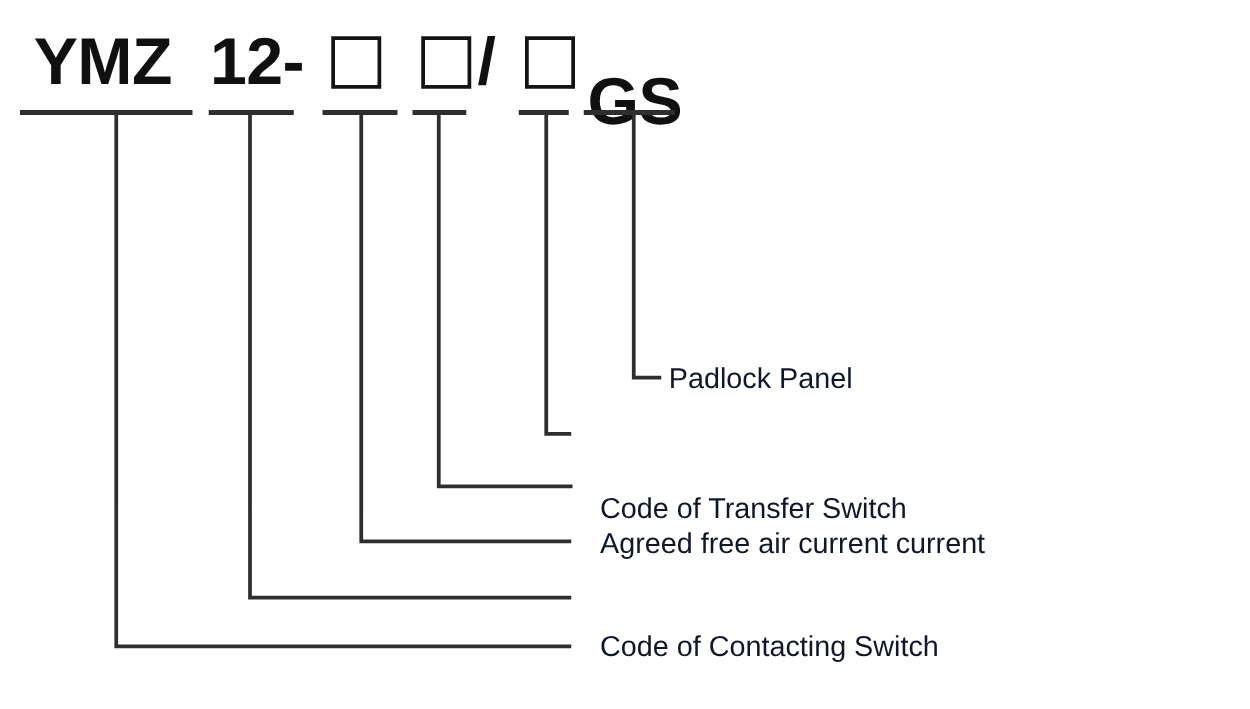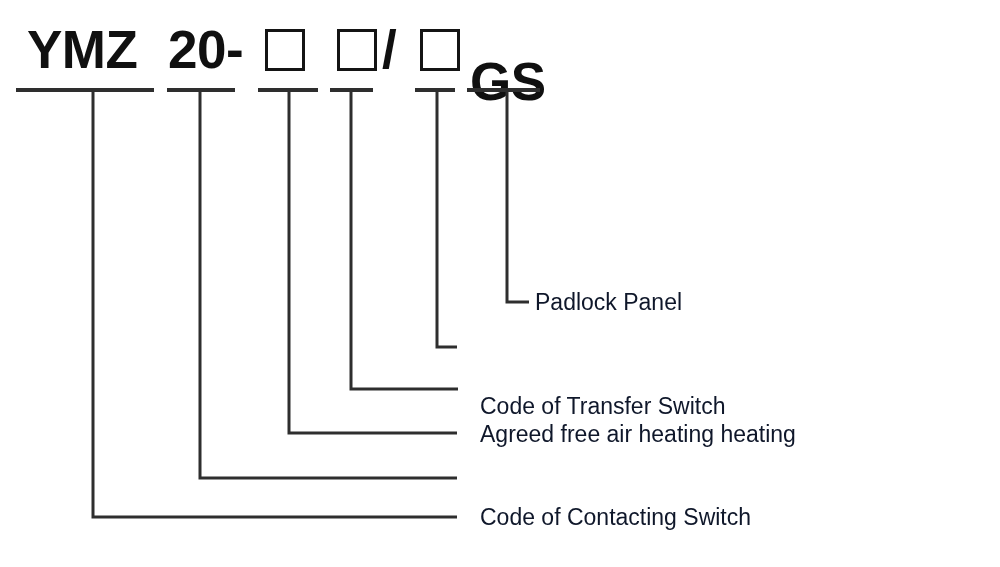--- a/index.html
+++ b/index.html
@@ -68,21 +68,21 @@
   .label-3 { left: 480px; top: 414px; }
   .label-4 { left: 480px; top: 458px; }
   .label-5 { left: 480px; top: 497px; }
 </style>
 </head>
 <body>
 
 <div class="canvas">
 
   <span class="seg seg-ymz">YMZ</span>
-  <span class="seg seg-design">20-</span>
+  <span class="seg seg-design">12-</span>
   <span class="square square-1"></span>
   <span class="square square-2"></span>
   <span class="seg seg-slash">/</span>
   <span class="square square-3"></span>
   <span class="seg seg-gs">GS</span>
 
   <svg class="lines" width="1000" height="567" viewBox="0 0 1000 567">
 
     <path class="underline" d="M16 90 H154"></path>
     <path class="underline" d="M167 90 H235"></path>
@@ -94,16 +94,16 @@
     <path class="connector" d="M507 92 V302 H529"></path>
     <path class="connector" d="M437 92 V347 H457"></path>
     <path class="connector" d="M351 92 V389 H458"></path>
     <path class="connector" d="M289 92 V433 H457"></path>
     <path class="connector" d="M200 92 V478 H457"></path>
     <path class="connector" d="M93 92 V517 H457"></path>
   </svg>
 
   <div class="label label-0">Padlock Panel</div>
   <div class="label label-2">Code of Transfer Switch</div>
-  <div class="label label-3">Agreed free air heating heating</div>
+  <div class="label label-3">Agreed free air current current</div>
   <div class="label label-5">Code of Contacting Switch</div>
 
 </div>
 
 </body></html>

